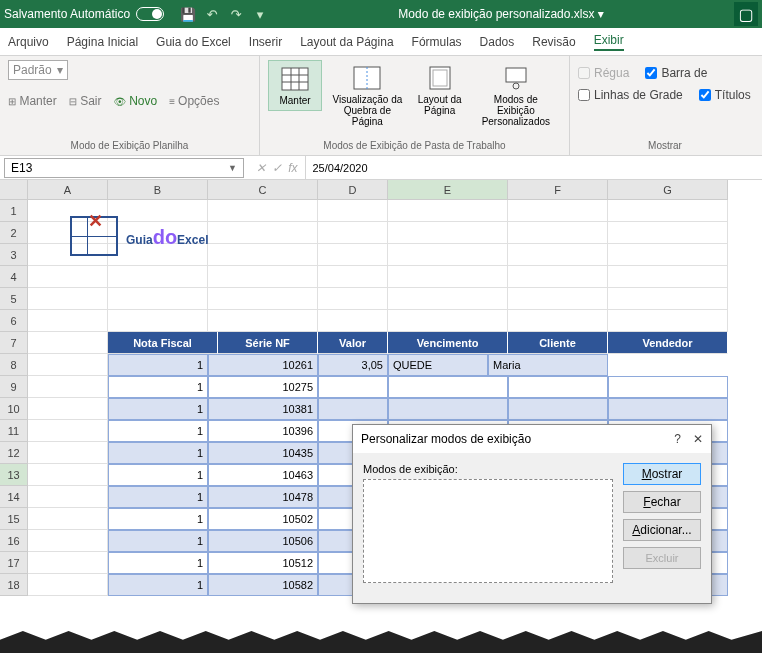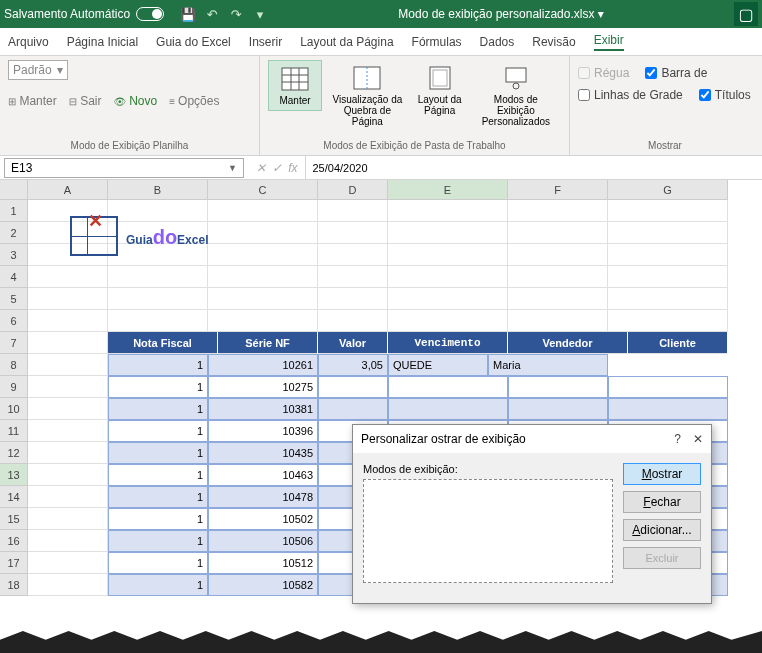--- a/index.html
+++ b/index.html
@@ -290,23 +290,23 @@
         <div class="cell" style="width: 70px;"></div>
         <div class="cell" style="width: 120px;"></div>
         <div class="cell" style="width: 100px;"></div>
         <div class="cell" style="width: 120px;"></div>
       </div>
       <div class="cell-row" style="height: 22px;">
         <div class="cell" style="width: 80px;"></div>
         <div class="cell tbl-header" style="width: 110px;">Nota Fiscal</div>
         <div class="cell tbl-header" style="width: 100px;">Série NF</div>
         <div class="cell tbl-header" style="width: 70px;">Valor</div>
-        <div class="cell tbl-header" style="width: 120px; font-family: Liberation Mono, monospace;">Vencimento</div>
+        <div class="cell tbl-header" style="width: 120px;">Vencimento</div>
+        <div class="cell tbl-header" style="width: 100px;">Cliente</div>
         <div class="cell tbl-header" style="width: 120px;">Vendedor</div>
-        <div class="cell tbl-header" style="width: 100px;">Cliente</div>
       </div>
       <div class="cell-row" style="height: 22px;">
         <div class="cell" style="width: 80px;"></div>
         <div class="cell tbl-cell tbl-row-even num" style="width: 100px;">1</div>
         <div class="cell tbl-cell tbl-row-even num" style="width: 110px;">10261</div>
         <div class="cell tbl-cell tbl-row-even num" style="width: 70px;">3,05</div>
         <div class="cell tbl-cell tbl-row-even" style="width: 100px;">QUEDE</div>
         <div class="cell tbl-cell tbl-row-even" style="width: 120px;">Maria</div>
       </div>
       <div class="cell-row" style="height: 22px;">
@@ -404,21 +404,21 @@
     <div class="logo-icon">
         <div class="logo-grid"></div>
         <div class="logo-x">✕</div>
       </div>
     <div class="logo-text"><span>Guia</span><span class="do">do</span><span>Excel</span></div>
   </div>
 </div>
 
 <div class="dialog">
   <div class="dlg-title">
-    <span>Personalizar ostrar de exibição</span>
+    <span>Personalizar modos de exibição</span>
     <div class="dlg-btns">
       <span>?</span>
       <span>✕</span>
     </div>
   </div>
   <div class="dlg-body">
     <div class="dlg-left">
       <div class="dlg-label">Modos de exibição:</div>
       <div class="dlg-list"></div>
     </div>

